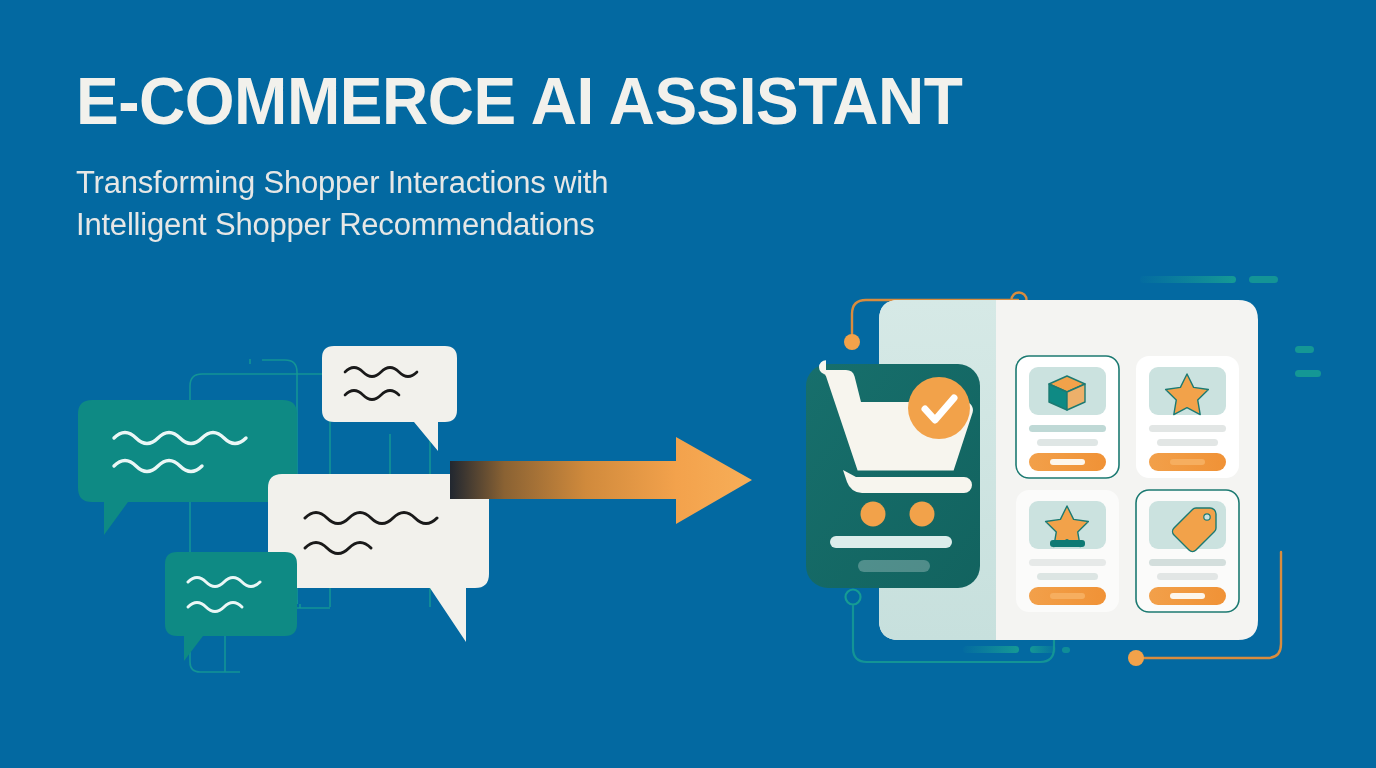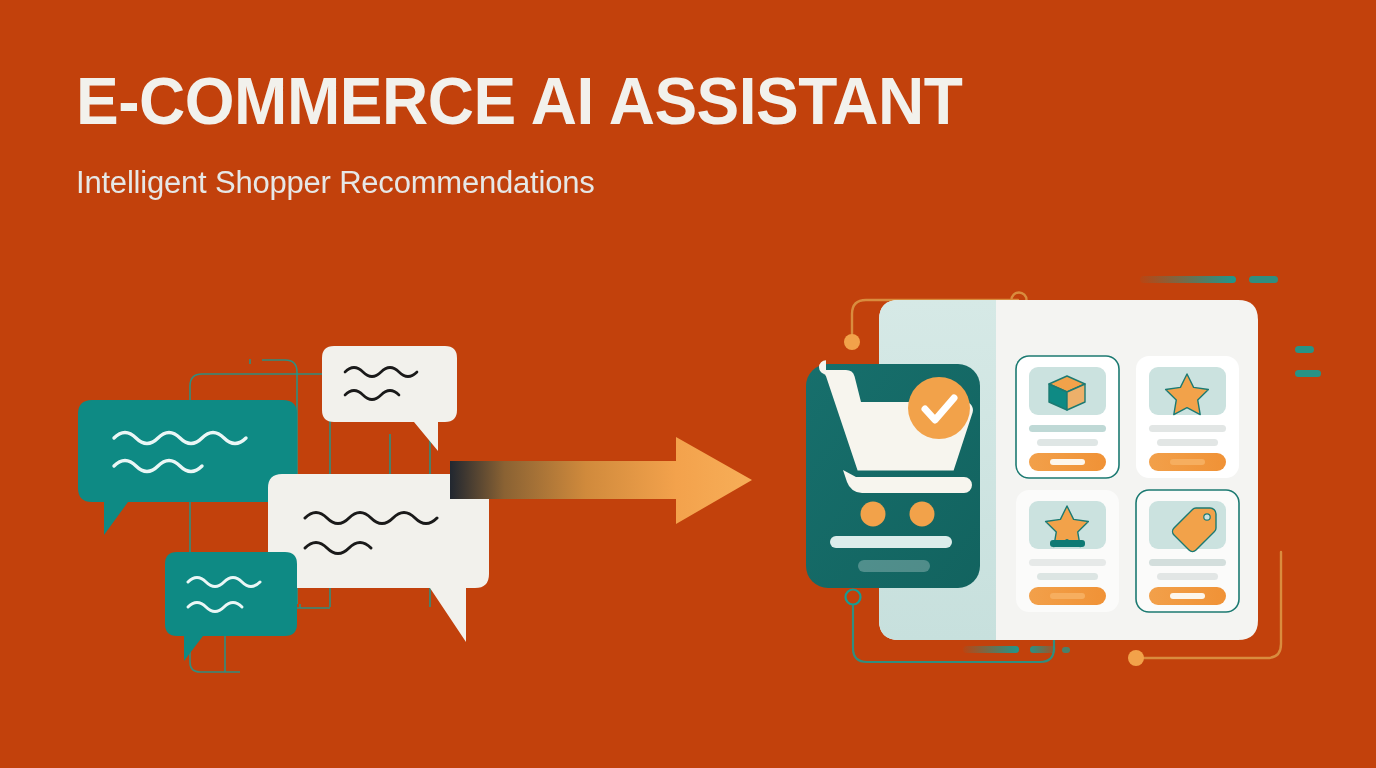--- a/index.html
+++ b/index.html
@@ -10,21 +10,21 @@
   body {
     width: 1376px;
     height: 768px;
     overflow: hidden;
     font-family: "Liberation Sans", sans-serif;
     position: relative;
   }
   #slide {
     position: absolute;
     inset: 0;
-    background: #c2410c;
+    background: #0369a1;
     overflow: hidden;
   }
 
   
   #header-block {
     position: absolute;
     left: 76px;
     top: 62px;
     width: 960px;
   }
@@ -61,20 +61,21 @@
   #artwork svg { display: block; }
 </style>
 </head>
 <body>
 
 <div id="slide">
 
   <div id="header-block">
     <h1 id="page-title">E-COMMERCE AI ASSISTANT</h1>
     <p id="page-subtitle">
+      <span class="ln">Transforming Shopper Interactions with</span>
       <span class="ln">Intelligent Shopper Recommendations</span>
     </p>
   </div>
 
   <div id="artwork">
     <svg width="1376" height="460" viewBox="0 0 1376 460" xmlns="http://www.w3.org/2000/svg">
       <defs>
         <linearGradient id="arrowGrad" x1="0" y1="0" x2="1" y2="0">
           <stop offset="0%" stop-color="#212730" stop-opacity="1"></stop>
           <stop offset="18%" stop-color="#8A6233" stop-opacity="1"></stop>

